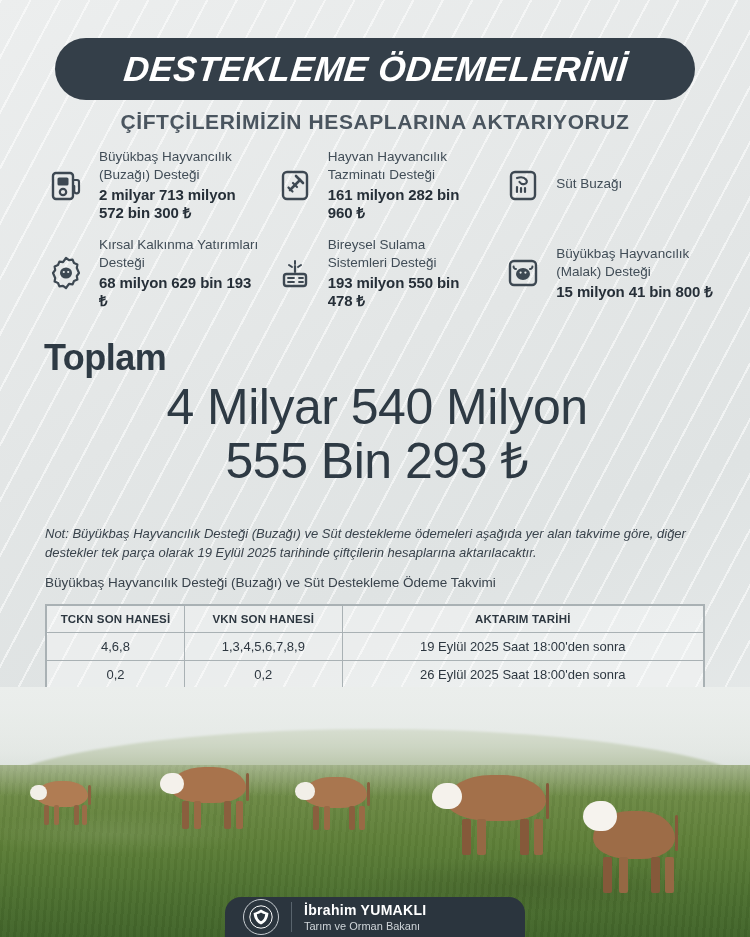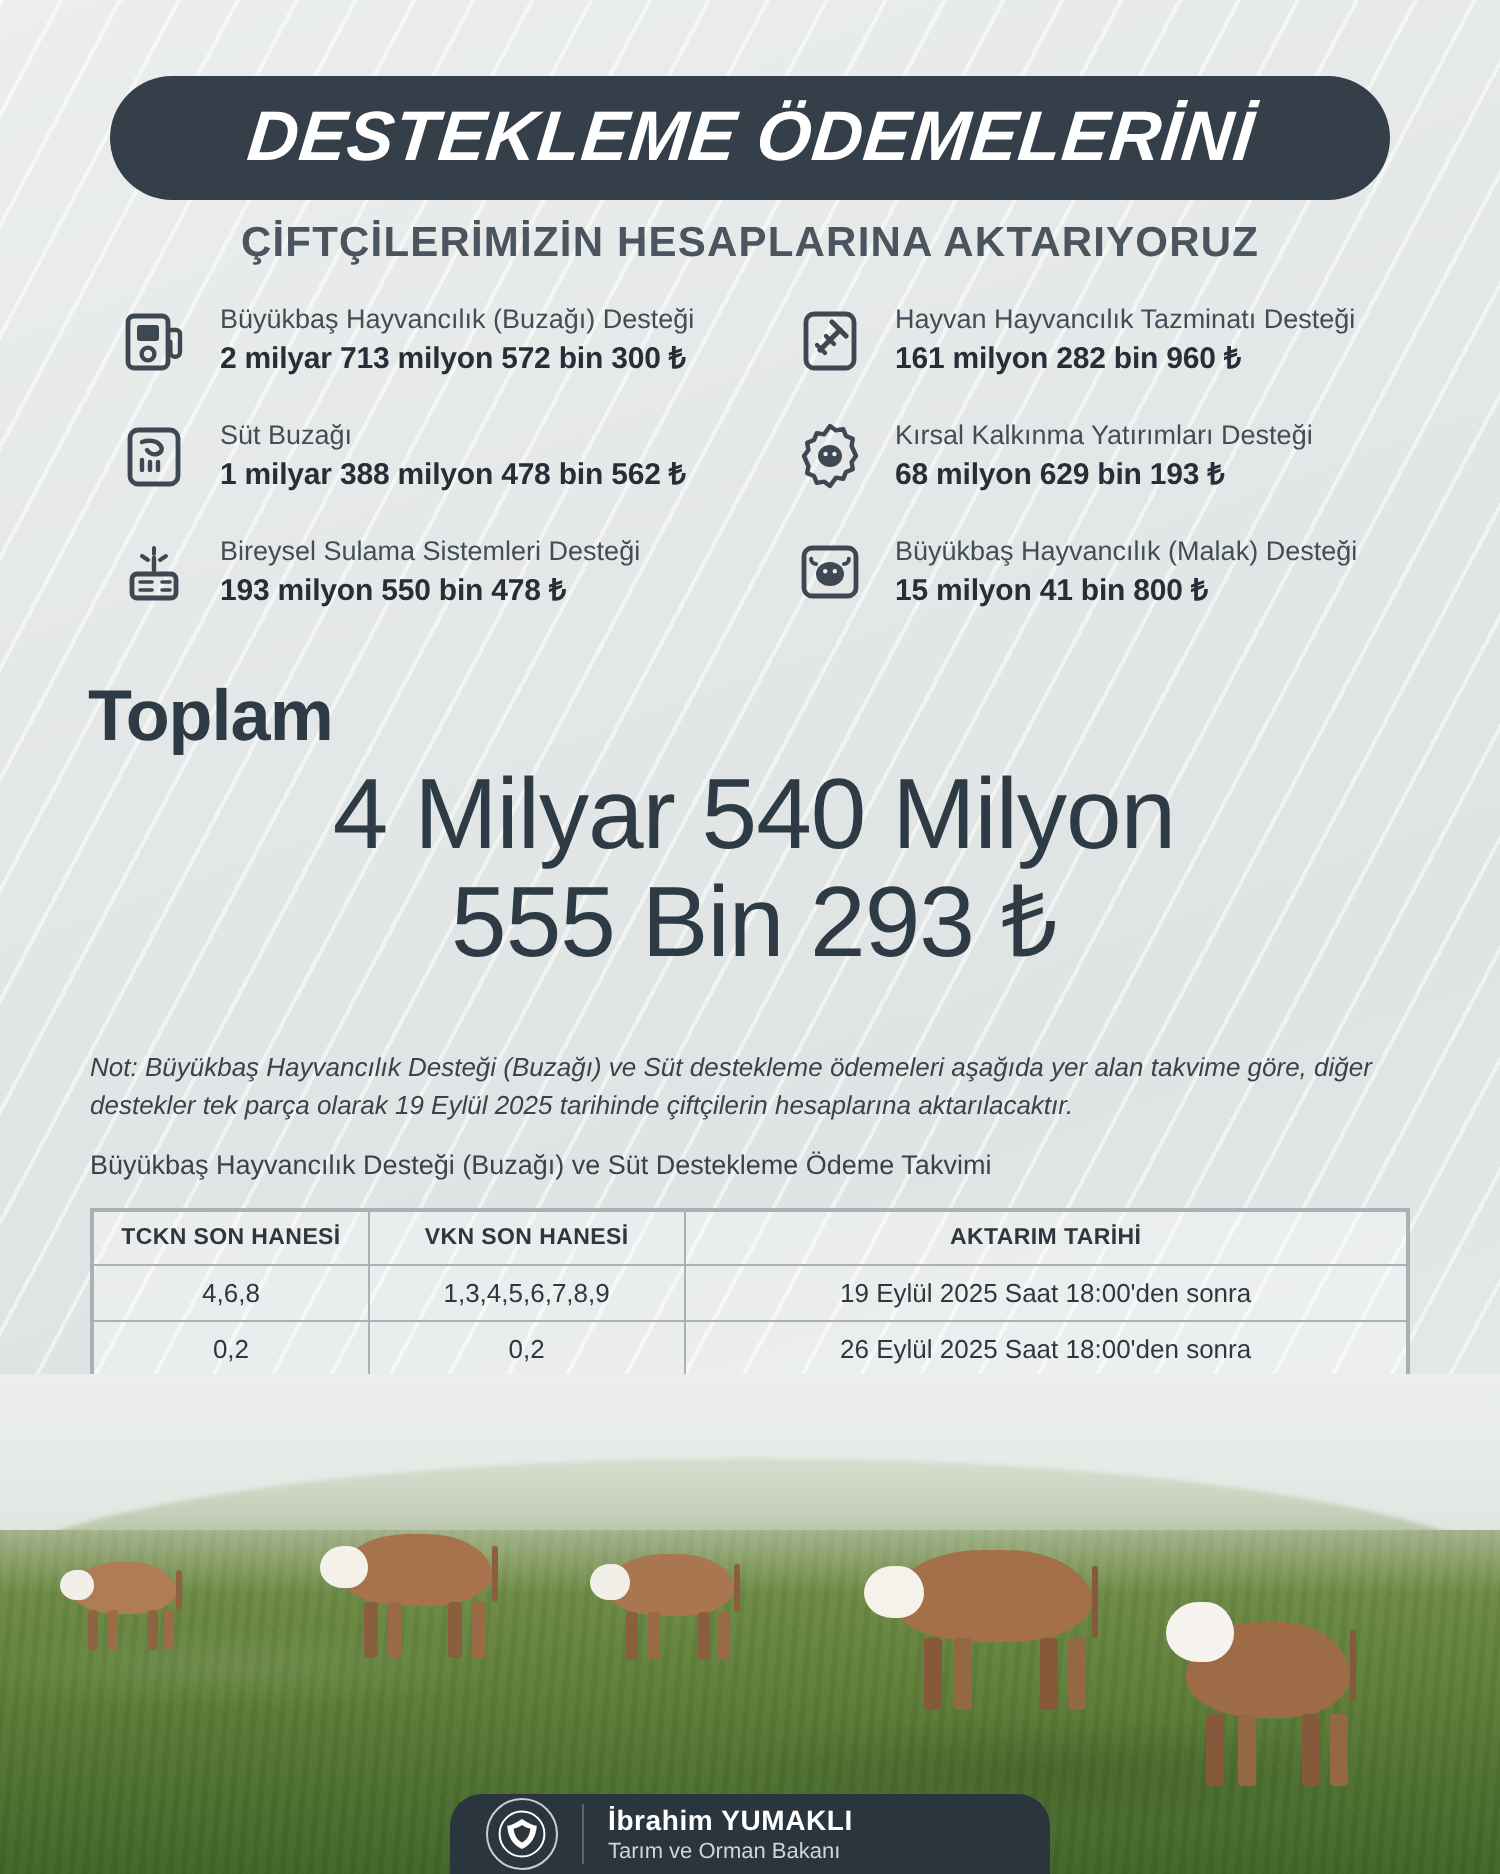--- a/index.html
+++ b/index.html
@@ -66,24 +66,24 @@
     color: #4a555f;
     font-size: 21px;
     font-weight: bold;
     letter-spacing: 0.6px;
   }
 
   
   .items {
     position: absolute;
     top: 148px;
-    left: 55px;
+    left: 44px;
     right: 34px;
     display: grid;
-    grid-template-columns: 1fr 1fr;
+    grid-template-columns: 1fr 1fr 1fr;
     grid-row-gap: 14px;
     grid-column-gap: 14px;
   }
   .item {
     display: flex;
     align-items: center;
     gap: 11px;
   }
   .item-icon {
     width: 44px;
@@ -343,21 +343,20 @@
     <div class="item">
       <div class="item-icon">
         <svg width="42" height="42" viewBox="0 0 42 42" fill="none">
           <rect x="9" y="8" width="24" height="27" rx="4" stroke="#3d4852" stroke-width="2.4"></rect>
           <path d="M15 14c3-1 7-1 9 1.5 1.8 2 .5 4-1.5 4.5-2 .5-4-.5-5-2" stroke="#3d4852" stroke-width="2.2" stroke-linecap="round"></path>
           <path d="M15 23v5M19 24v4M23 24v4" stroke="#3d4852" stroke-width="2.2" stroke-linecap="round"></path>
         </svg>
       </div>
       <div class="item-text">
         <div class="item-label">Süt Buzağı</div>
-        <div class="item-value">1 milyar 388 milyon 478 bin  562 ₺</div>
       </div>
     </div>
 
     <div class="item">
       <div class="item-icon">
         <svg width="42" height="42" viewBox="0 0 42 42" fill="none">
           <path d="M21 6l3 2.2 3.6-.6 1.4 3.4 3.4 1.4-.6 3.6L34 21l-2.2 3 .6 3.6-3.4 1.4-1.4 3.4-3.6-.6L21 36l-3-2.2-3.6.6-1.4-3.4-3.4-1.4.6-3.6L8 21l2.2-3-.6-3.6 3.4-1.4 1.4-3.4 3.6.6L21 6z" stroke="#3d4852" stroke-width="2.2" stroke-linejoin="round"></path>
           <ellipse cx="21" cy="21" rx="6" ry="5.5" fill="#3d4852"></ellipse>
           <circle cx="18.8" cy="20" r="1.1" fill="#e9ecec"></circle>
           <circle cx="23.2" cy="20" r="1.1" fill="#e9ecec"></circle>

